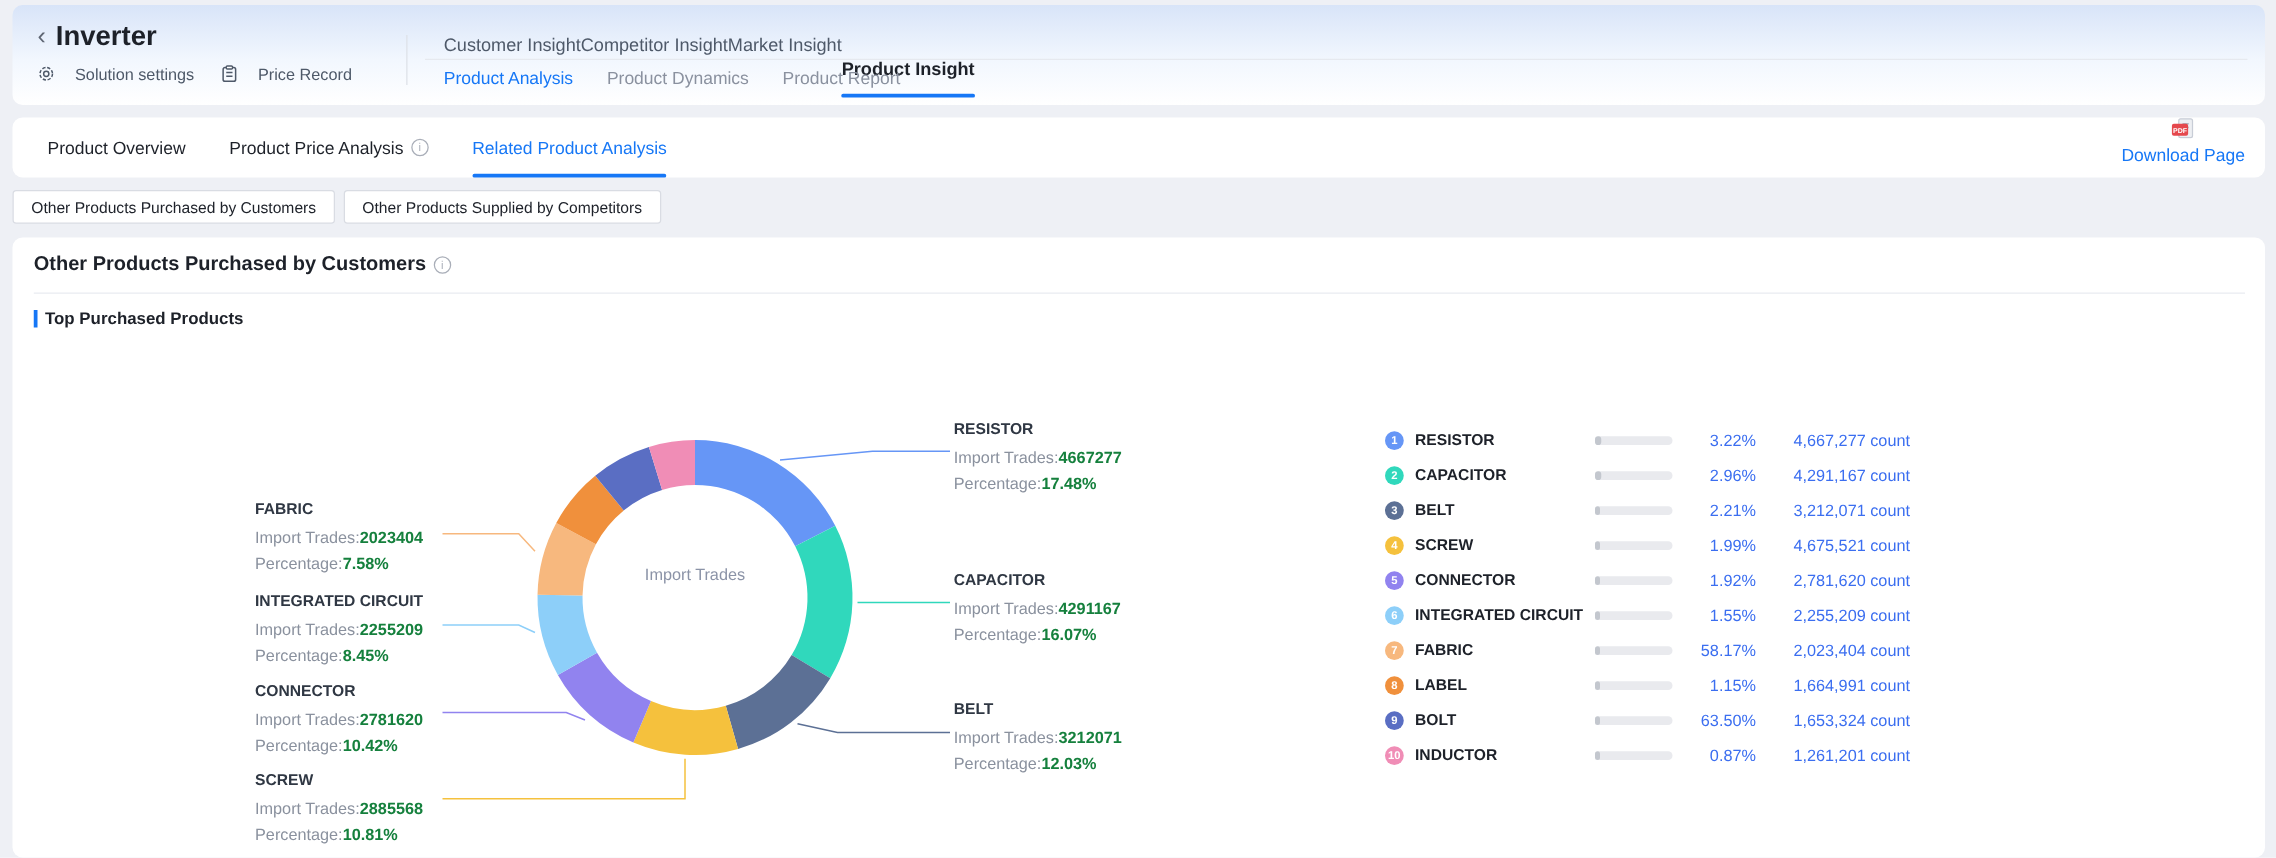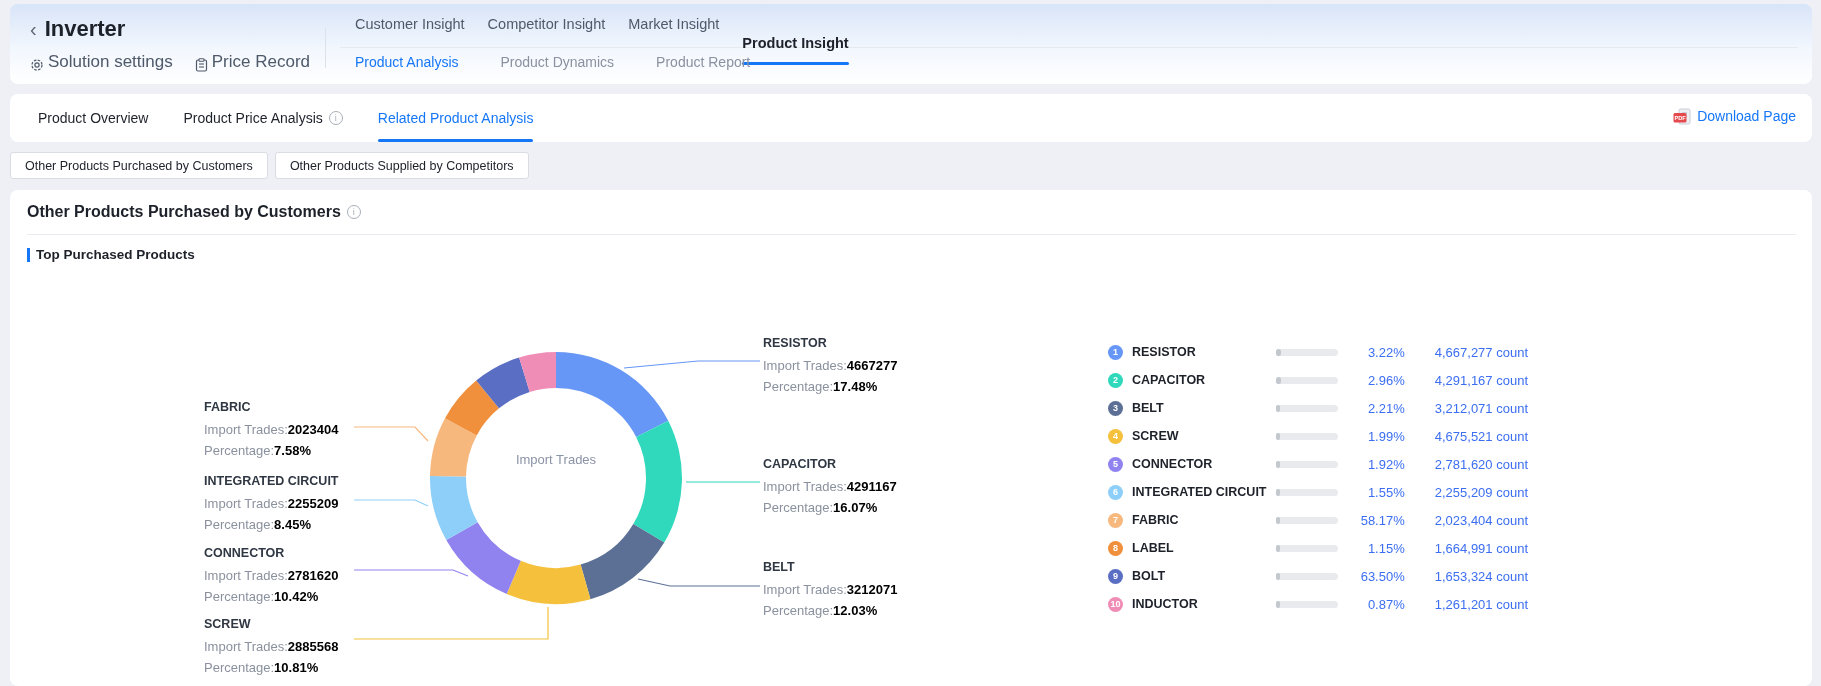--- a/index.html
+++ b/index.html
@@ -8,42 +8,42 @@
   .card { position:absolute; background:#fff; border-radius:8px; }
 
   
   #header-card { left:10px; top:4px; width:1802px; height:80px;
     background:linear-gradient(180deg,#D8E4F8 0%, #F2F7FE 55%, #FFFFFF 100%); }
   .hdr-left { position:absolute; left:20px; top:12px; }
   .hdr-title-row { display:flex; align-items:center; gap:8px; }
   .back-ico { font-size:20px; color:#5F6673; line-height:20px; cursor:pointer; }
   .hdr-title { font-size:22px; font-weight:700; color:#1D2129; }
   .hdr-actions { position:absolute; left:20px; top:48px; display:flex; gap:22px; }
-  .hdr-action { display:flex; align-items:flex-end; gap:4px; font-size:17px; color:#4E5969; cursor:pointer; }
+  .hdr-action { display:flex; align-items:flex-start; gap:16px; font-size:13px; color:#4E5969; cursor:pointer; }
   .hdr-action .ico { font-size:14px; color:#4E5969; display:inline-flex; }
   .hdr-divider { position:absolute; left:315px; top:24px; width:1px; height:40px; background:#DDE1E8; }
   .tabs-underline-track { position:absolute; left:330px; right:14px; top:43px; height:1px; background:#E6E9EF; }
-  #main-tabs { position:absolute; left:345px; top:12px; display:flex; gap:23px; }
+  #main-tabs { position:absolute; left:345px; top:25px; display:flex; }
   .main-tab { font-size:14.5px; color:#4E5969; padding-bottom:12px; position:relative; cursor:pointer; white-space:nowrap; }
   .main-tab.active { color:#1D2129; font-weight:700;margin-top:19px; }
   .main-tab.active::after { content:""; position:absolute; left:0; right:0; bottom:-2px; height:3px; background:#1677F6; border-radius:2px; }
-  #sub-tabs { position:absolute; left:345px; top:50px; display:flex; gap:42px; }
+  #sub-tabs { position:absolute; left:345px; top:50px; display:flex; gap:27px; }
   .sub-tab { font-size:14px; color:#8A919F; cursor:pointer; white-space:nowrap; }
   .sub-tab.active { color:#1677F6; }
 
   
   #toolbar-card { left:10px; top:94px; width:1802px; height:48px; }
   #toolbar-tabs { position:absolute; left:28px; top:0; height:48px; display:flex; gap:35px; align-items:center; }
   .tb-tab { font-size:14px; color:#1D2129; height:48px; display:flex; align-items:center; gap:6px; position:relative; cursor:pointer; white-space:nowrap; }
   .tb-tab.active { color:#1677F6; }
   .tb-tab.active::after { content:""; position:absolute; left:0; right:0; bottom:0; height:3px; background:#1677F6; border-radius:2px; }
   .info-ico { width:14px; height:14px; border:1px solid #A9AEB8; border-radius:50%; color:#A9AEB8;
     font-size:9px; display:inline-flex; align-items:center; justify-content:center; font-style:normal; }
   #download-link { position:absolute; right:16px; top:0; height:44px; display:flex; align-items:center; gap:5px;
-    color:#1677F6; font-size:14px; cursor:pointer; }
+    color:#1677F6; font-size:14px; cursor:pointer;flex-direction:column; }
 
   
   #filter-row { position:absolute; left:10px; top:152px; display:flex; gap:7px; }
   .filter-btn { background:#fff; border:1px solid #D9DCE3; border-radius:3px; height:27px;
     padding:0 14px; font-size:12.5px; color:#1D2129; display:flex; align-items:center; cursor:pointer; white-space:nowrap; }
 
   
   #main-card { left:10px; top:190px; width:1802px; height:496px; overflow:hidden; }
   #section-title-row { position:absolute; left:17px; top:13px; display:flex; align-items:center; gap:6px; }
   #section-title { font-size:16px; font-weight:700; color:#1D2129; }
@@ -54,21 +54,21 @@
 
   
   #chart-svg { position:absolute; left:0; top:0; width:1802px; height:496px; }
   .center-label { position:absolute; left:446px; top:262px; width:200px; text-align:center;
     font-size:13px; color:#8B93A7; }
   .center-value { position:absolute; left:426px; top:295px; width:240px; text-align:center;
     font-size:21px; font-weight:600; color:#2A3350; }
   .callout { position:absolute; width:150px; font-size:13px; line-height:21px; }
   .callout .c-title { color:#2F3743; font-weight:700; font-size:12.5px; margin-bottom:1px; }
   .callout .c-pre { color:#8A919E; }
-  .callout .c-val { color:#000000; font-weight:700; }
+  .callout .c-val { color:#15803d; font-weight:700; }
 
   
   .legend-row { position:absolute; left:1098px; width:420px; height:28px; display:flex; align-items:center; }
   .lg-badge { width:15px; height:15px; border-radius:50%; color:#fff; font-size:9px; font-weight:700;
     display:flex; align-items:center; justify-content:center; flex:0 0 15px; }
   .lg-name { margin-left:9px; font-size:12.5px; font-weight:700; color:#1D2129; width:160px; white-space:nowrap; }
   .lg-bar { position:relative; width:62px; height:7px; border-radius:4px; background:#E9EAEE; flex:0 0 62px; margin-left:5px; }
   .lg-fill { position:absolute; left:0; top:0; height:7px; border-radius:4px; background:#C3C7CE; }
   .lg-pct { width:77px; text-align:right; font-size:13px; color:#3B6EF0; }
   .lg-count { margin-left:30px; font-size:13px; color:#3B6EF0; white-space:nowrap; }

